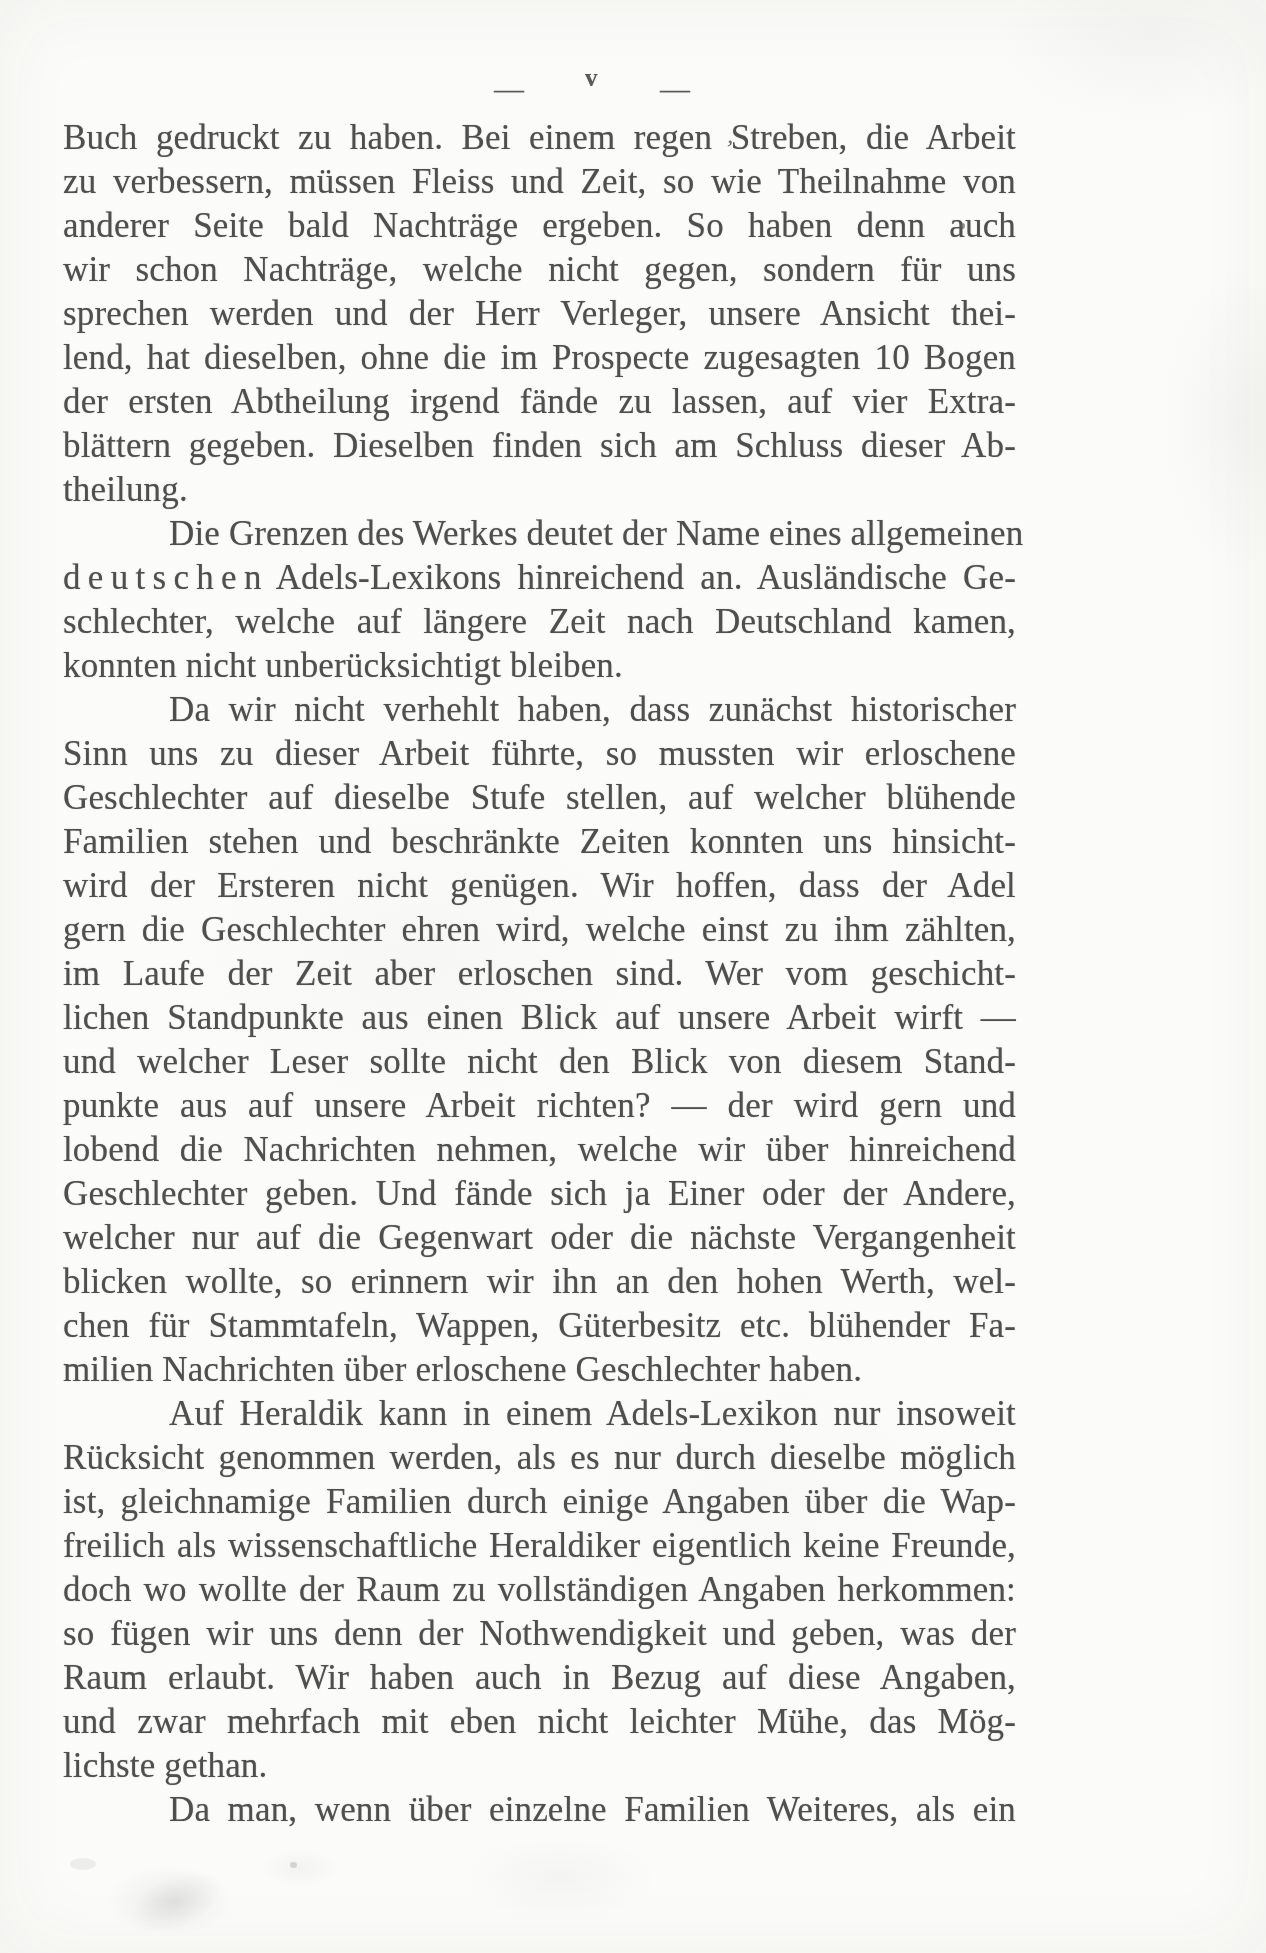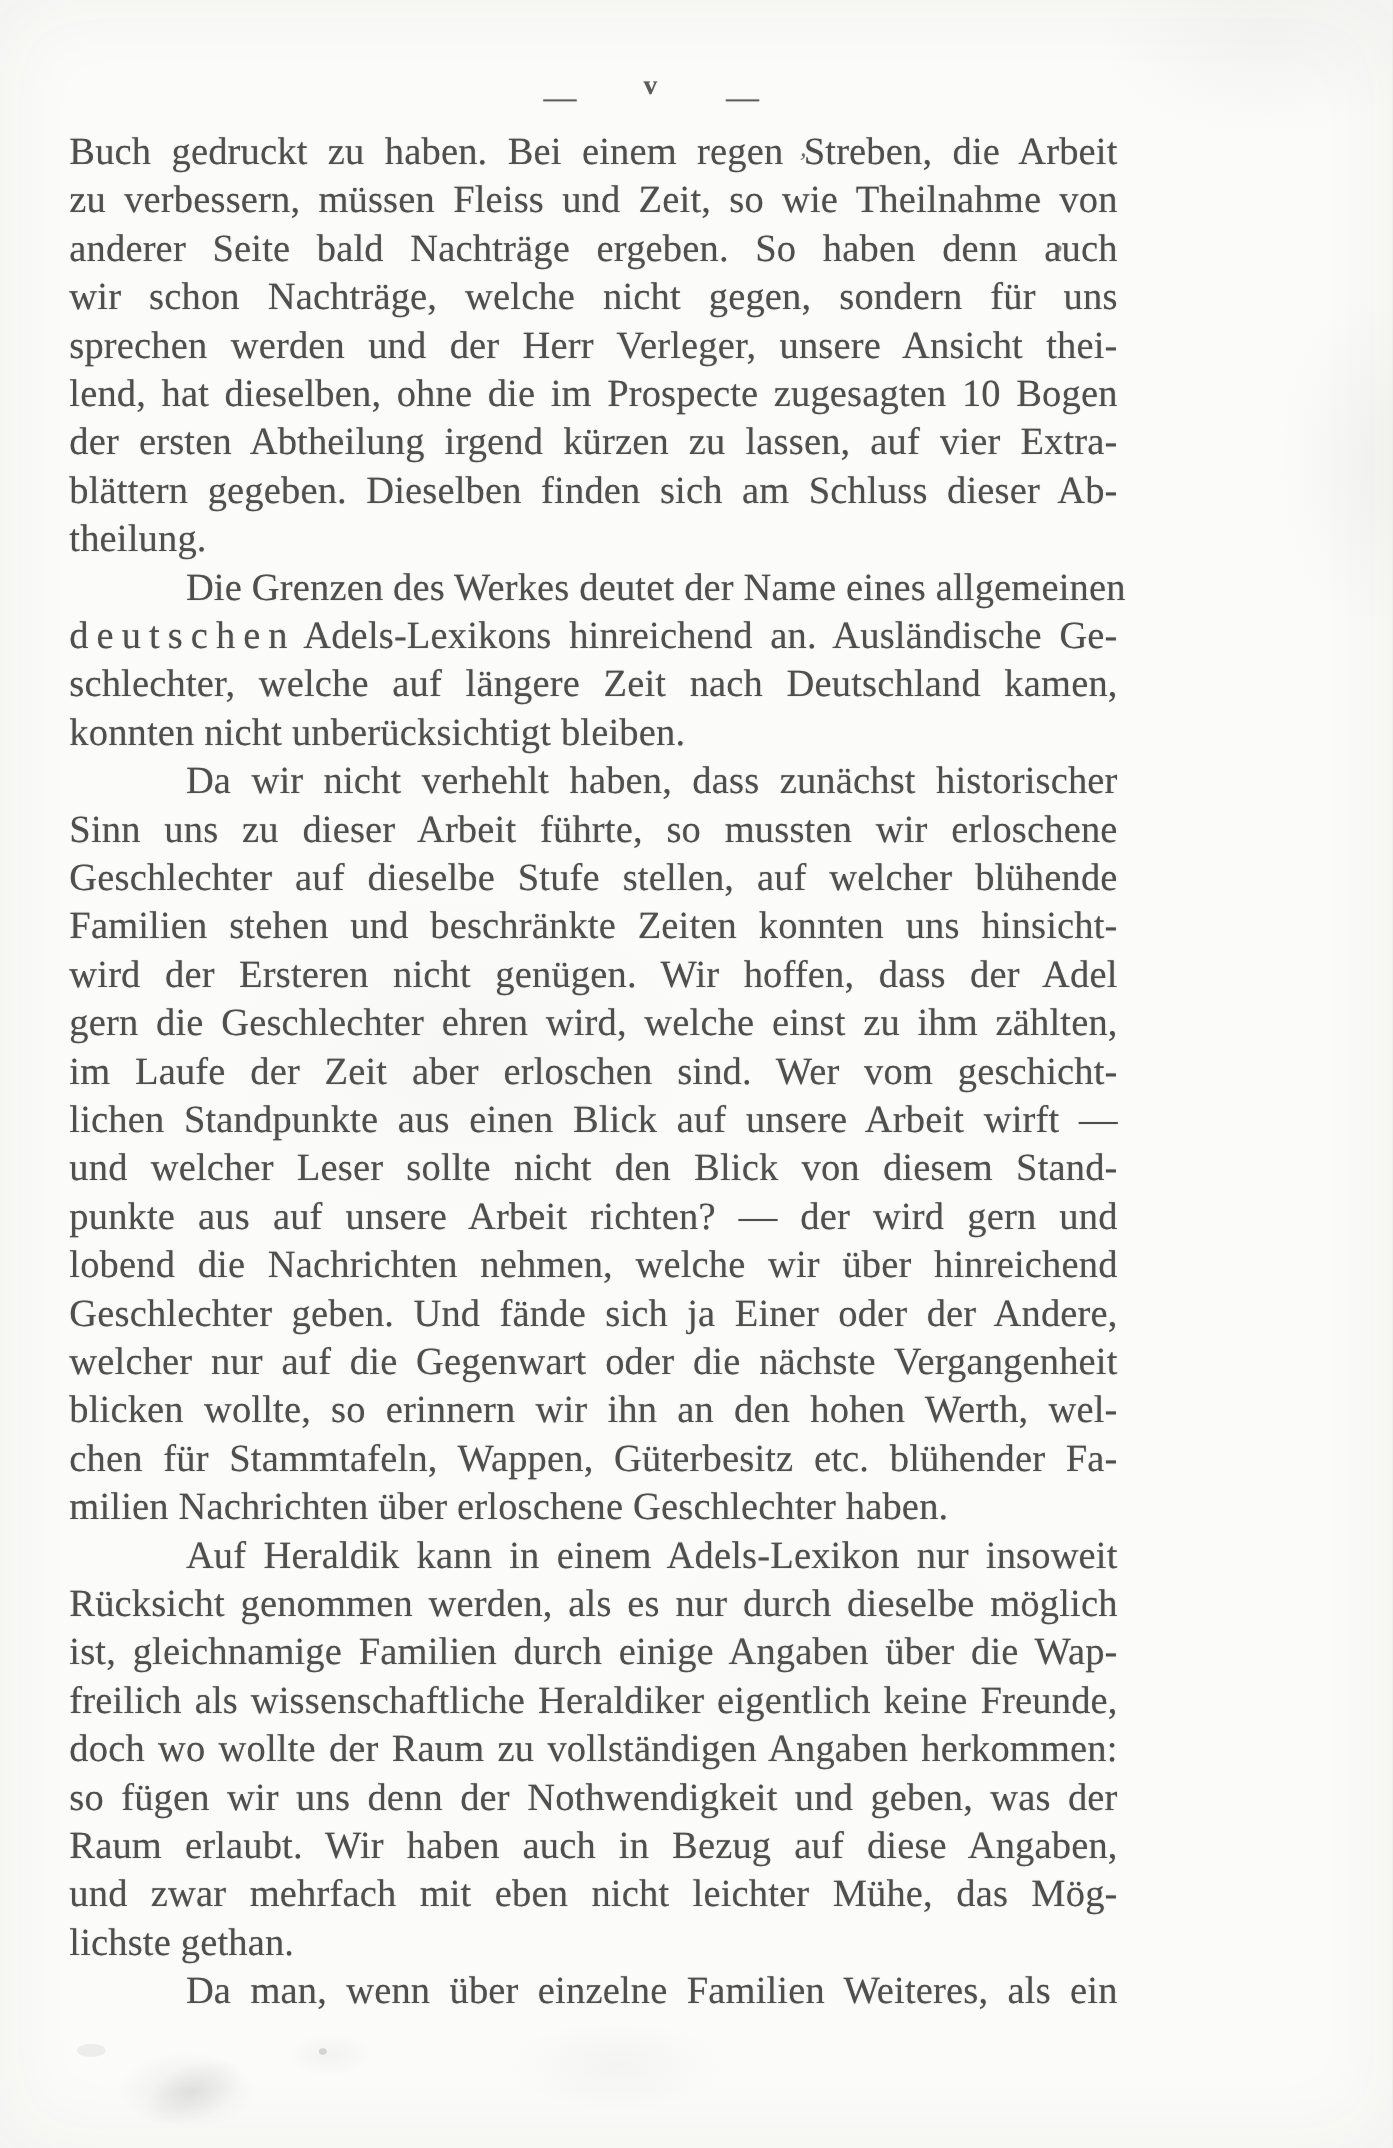--- a/index.html
+++ b/index.html
@@ -96,21 +96,21 @@
   </div>
 
   <div class="text-block">
       <div class="para">
         <div class="line">Buch gedruckt zu haben. Bei einem regen Streben, die Arbeit</div>
         <div class="line">zu verbessern, müssen Fleiss und Zeit, so wie Theilnahme von</div>
         <div class="line">anderer Seite bald Nachträge ergeben. So haben denn auch</div>
         <div class="line">wir schon Nachträge, welche nicht gegen, sondern für uns</div>
         <div class="line">sprechen werden und der Herr Verleger, unsere Ansicht thei-</div>
         <div class="line">lend, hat dieselben, ohne die im Prospecte zugesagten 10 Bogen</div>
-        <div class="line">der ersten Abtheilung irgend kürzen zu lassen, auf vier Extra-</div>
+        <div class="line">der ersten Abtheilung irgend fände zu lassen, auf vier Extra-</div>
         <div class="line">blättern gegeben. Dieselben finden sich am Schluss dieser Ab-</div>
         <div class="line flush">theilung.</div>
       </div>
       <div class="para">
         <div class="line first">Die Grenzen des Werkes deutet der Name eines allgemeinen</div>
         <div class="line">d e u t s c h e n Adels-Lexikons hinreichend an. Ausländische Ge-</div>
         <div class="line">schlechter, welche auf längere Zeit nach Deutschland kamen,</div>
         <div class="line flush">konnten nicht unberücksichtigt bleiben.</div>
       </div>
       <div class="para">

